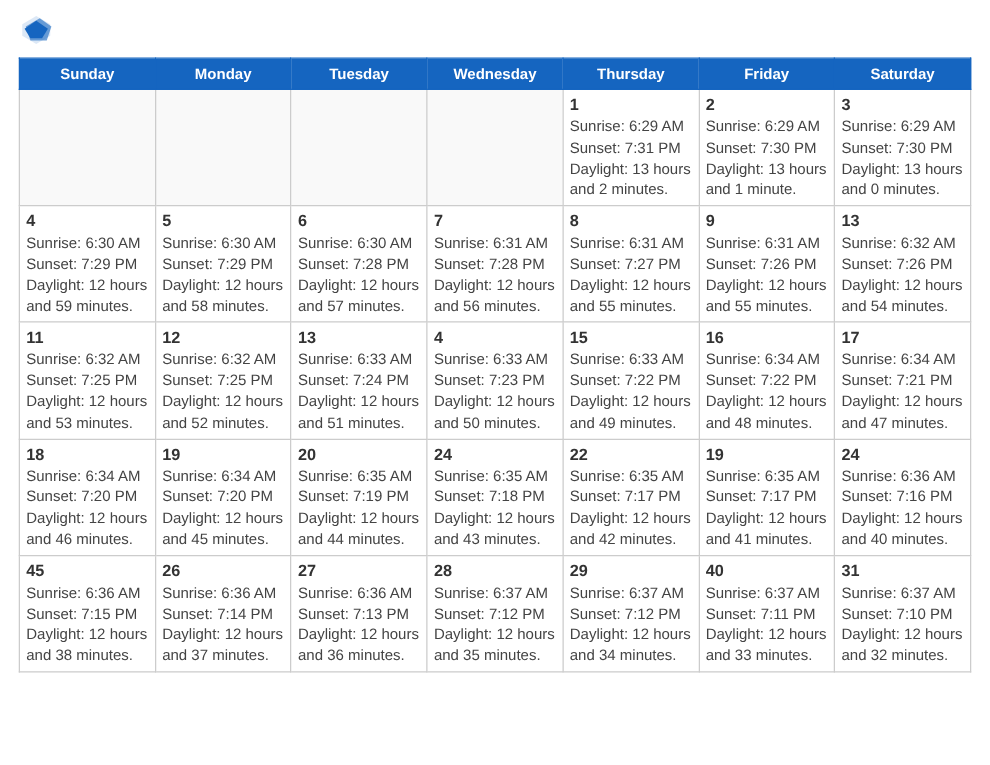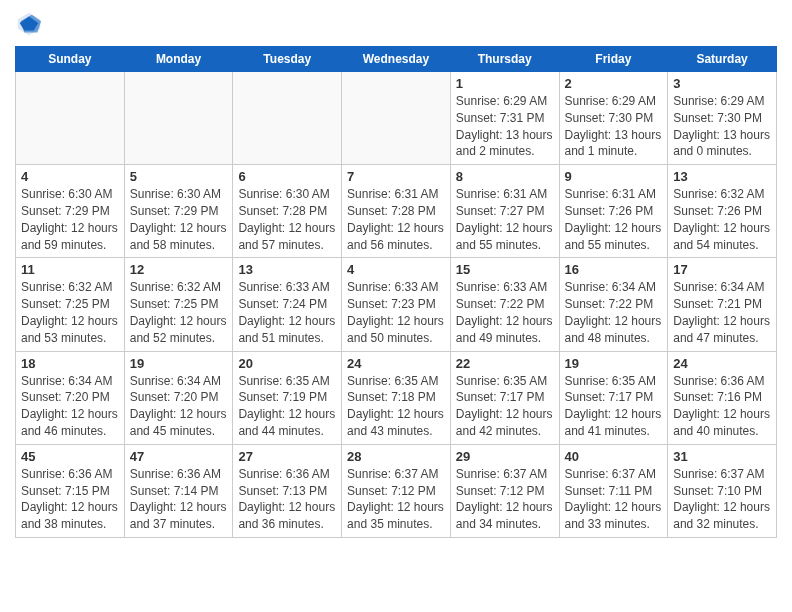--- a/index.html
+++ b/index.html
@@ -300,21 +300,21 @@
       </tr>
       <tr>
         <td>
           <span class="day-num">45</span>
           <div class="day-info" style="white-space: pre-line;">Sunrise: 6:36 AM
 Sunset: 7:15 PM
 Daylight: 12 hours
 and 38 minutes.</div>
         </td>
         <td>
-          <span class="day-num">47</span>
+          <span class="day-num">26</span>
           <div class="day-info" style="white-space: pre-line;">Sunrise: 6:36 AM
 Sunset: 7:14 PM
 Daylight: 12 hours
 and 37 minutes.</div>
         </td>
         <td>
           <span class="day-num">27</span>
           <div class="day-info" style="white-space: pre-line;">Sunrise: 6:36 AM
 Sunset: 7:13 PM
 Daylight: 12 hours

